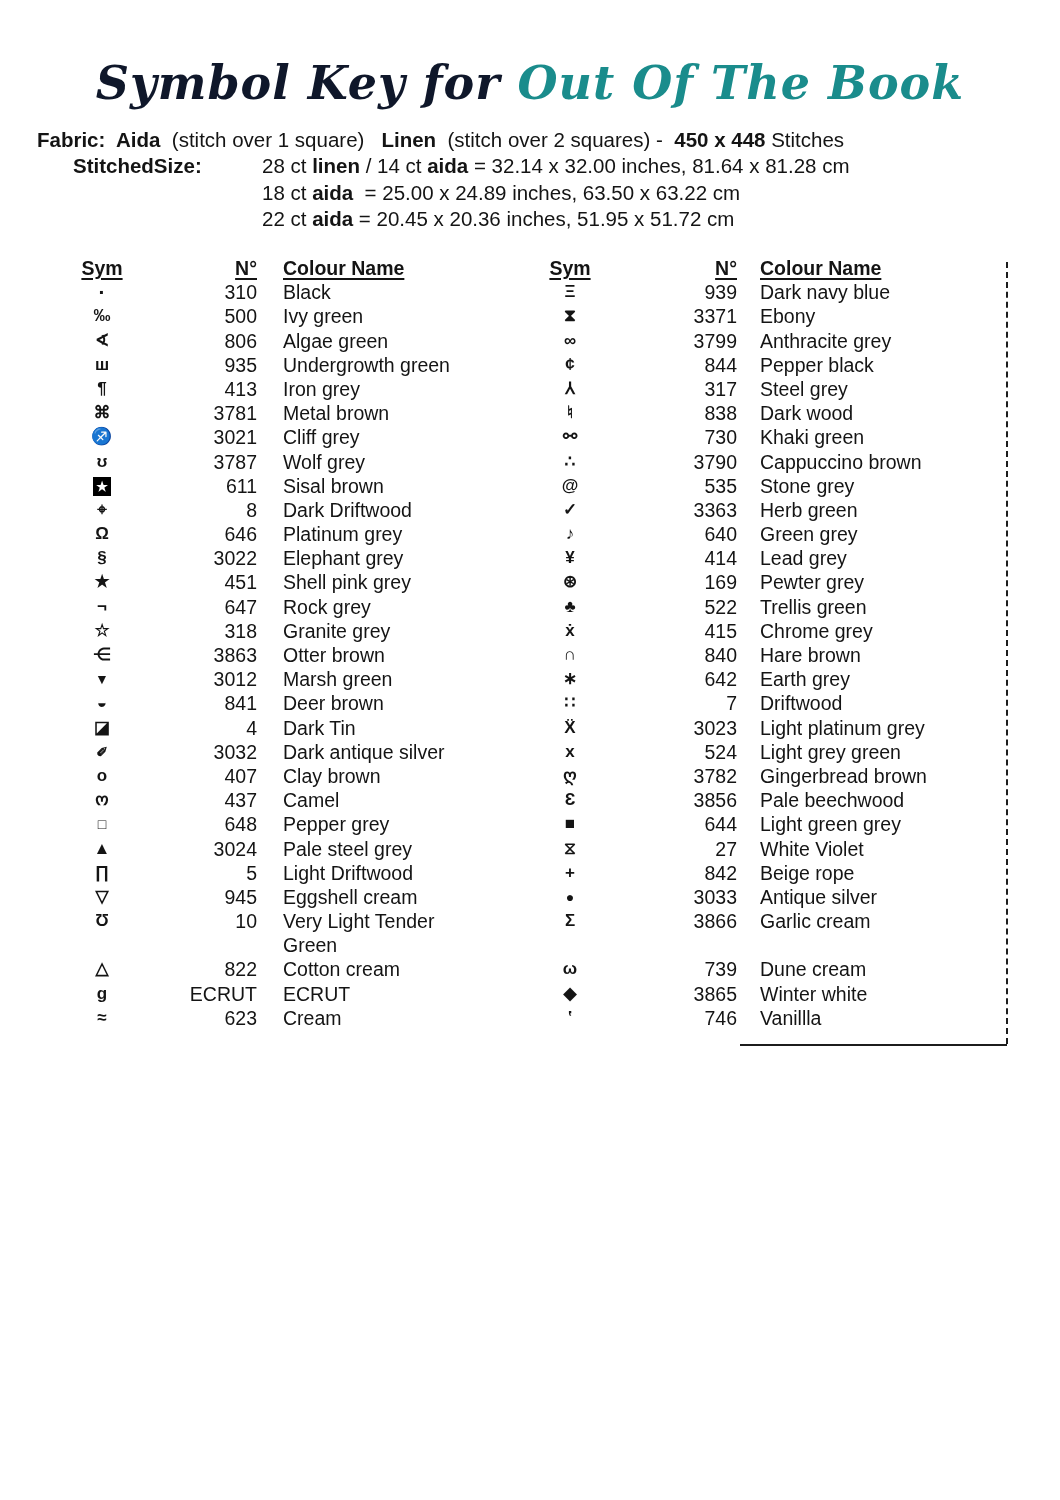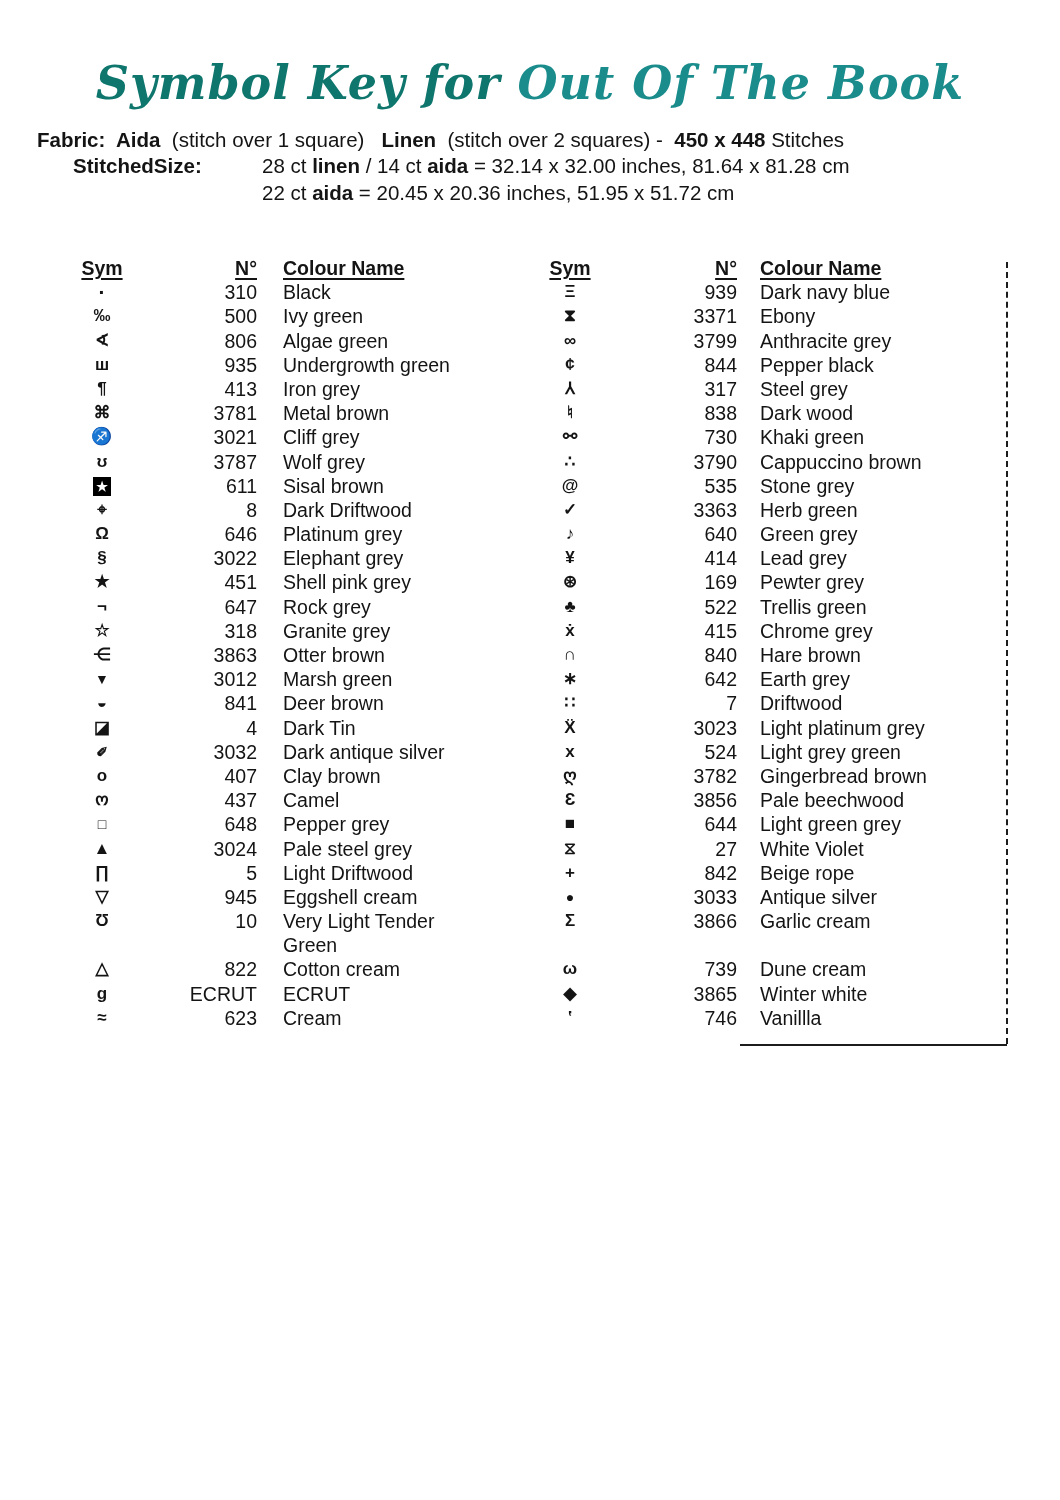--- a/index.html
+++ b/index.html
@@ -3,21 +3,21 @@
 <meta charset="utf-8">
 <style>
   html,body{margin:0;padding:0;background:#fff;}
   .page{position:relative;width:1060px;height:1500px;background:#ffffff;
         font-family:"Liberation Sans",sans-serif;color:#141414;overflow:hidden;}
 
   
   .title{position:absolute;top:56px;left:0;width:100%;text-align:center;margin:0;
          font-family:"DejaVu Serif",serif;font-style:italic;font-weight:bold;
          font-size:46px;letter-spacing:1px;white-space:nowrap;}
-  .title .t-black{color:#0f766e;}
+  .title .t-black{color:#0f172a;}
   .title .t-teal{}
 
   
   .fabric-line{position:absolute;left:37px;top:127px;font-size:20.5px;line-height:26px;white-space:pre;}
   .size-block{position:absolute;left:37px;top:153px;display:flex;font-size:20.5px;line-height:26.5px;margin-left:36px;}
   .size-label{font-weight:bold;width:189px;flex:none;}
   .size-lines div{white-space:pre;}
   .bseg{font-weight:bold;}
 
   
@@ -48,20 +48,21 @@
 <div class="page">
 
   <h1 class="title"><span class="t-black">Symbol Key for</span> <span class="t-teal" id="title-teal" style="color: rgb(26, 140, 140); margin-top: 36px;">Out Of The Book</span></h1>
 
   <div class="fabric-line" id="fabric-line"><span class="bseg">Fabric:  </span><span class="bseg">Aida</span><span>  (stitch over 1 square)   </span><span class="bseg">Linen</span><span>  (stitch over 2 squares) -  </span><span class="bseg">450 x 448</span><span> Stitches</span></div>
 
   <div class="size-block">
     <div class="size-label">StitchedSize:</div>
     <div class="size-lines" id="size-lines">
         <div><span>28 ct </span><span class="bseg">linen</span><span> / 14 ct </span><span class="bseg">aida</span><span> = 32.14 x 32.00 inches, 81.64 x 81.28 cm</span></div>
+        <div><span>18 ct </span><span class="bseg">aida</span><span>  = 25.00 x 24.89 inches, 63.50 x 63.22 cm</span></div>
         <div><span>22 ct </span><span class="bseg">aida</span><span> = 20.45 x 20.36 inches, 51.95 x 51.72 cm</span></div>
       </div>
   </div>
 
   <div class="keycol col-left" id="col-left">
       <div class="krow hdr">
         <div class="c-sym"><span class="u">Sym</span></div>
         <div class="c-n"><span class="u">N°</span></div>
         <div class="c-name"><span class="u">Colour Name</span></div>
       </div>

